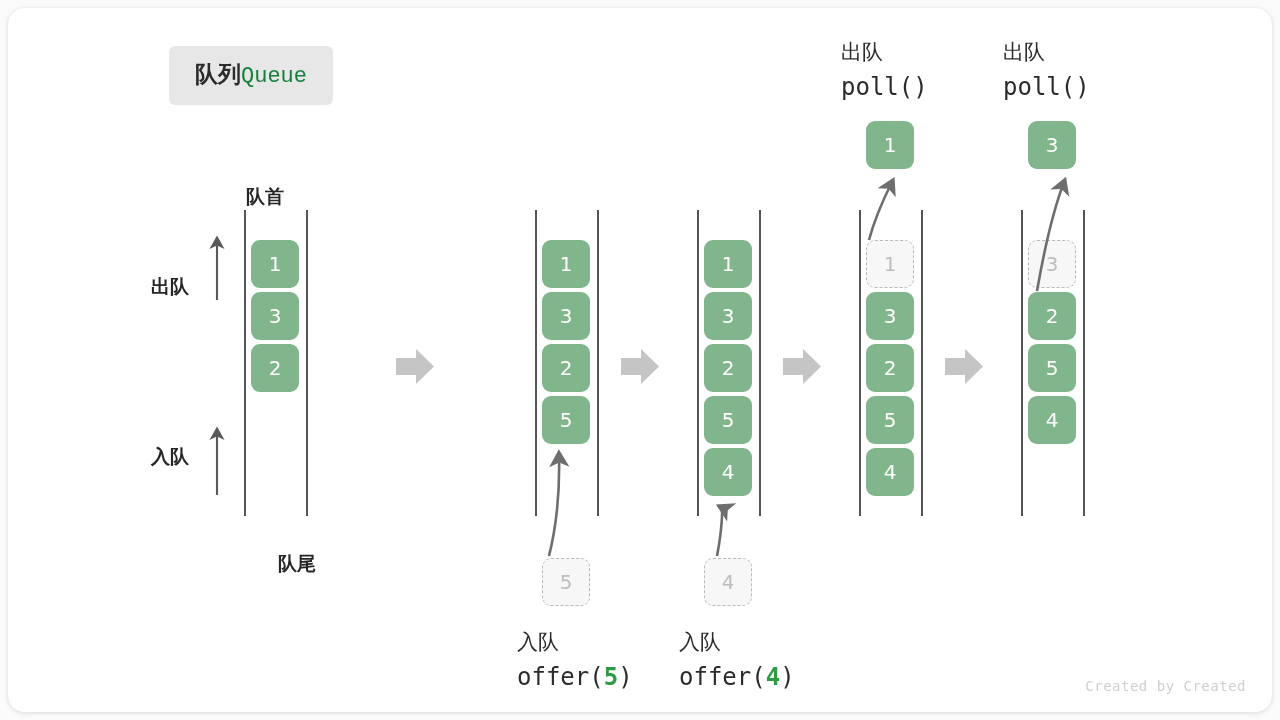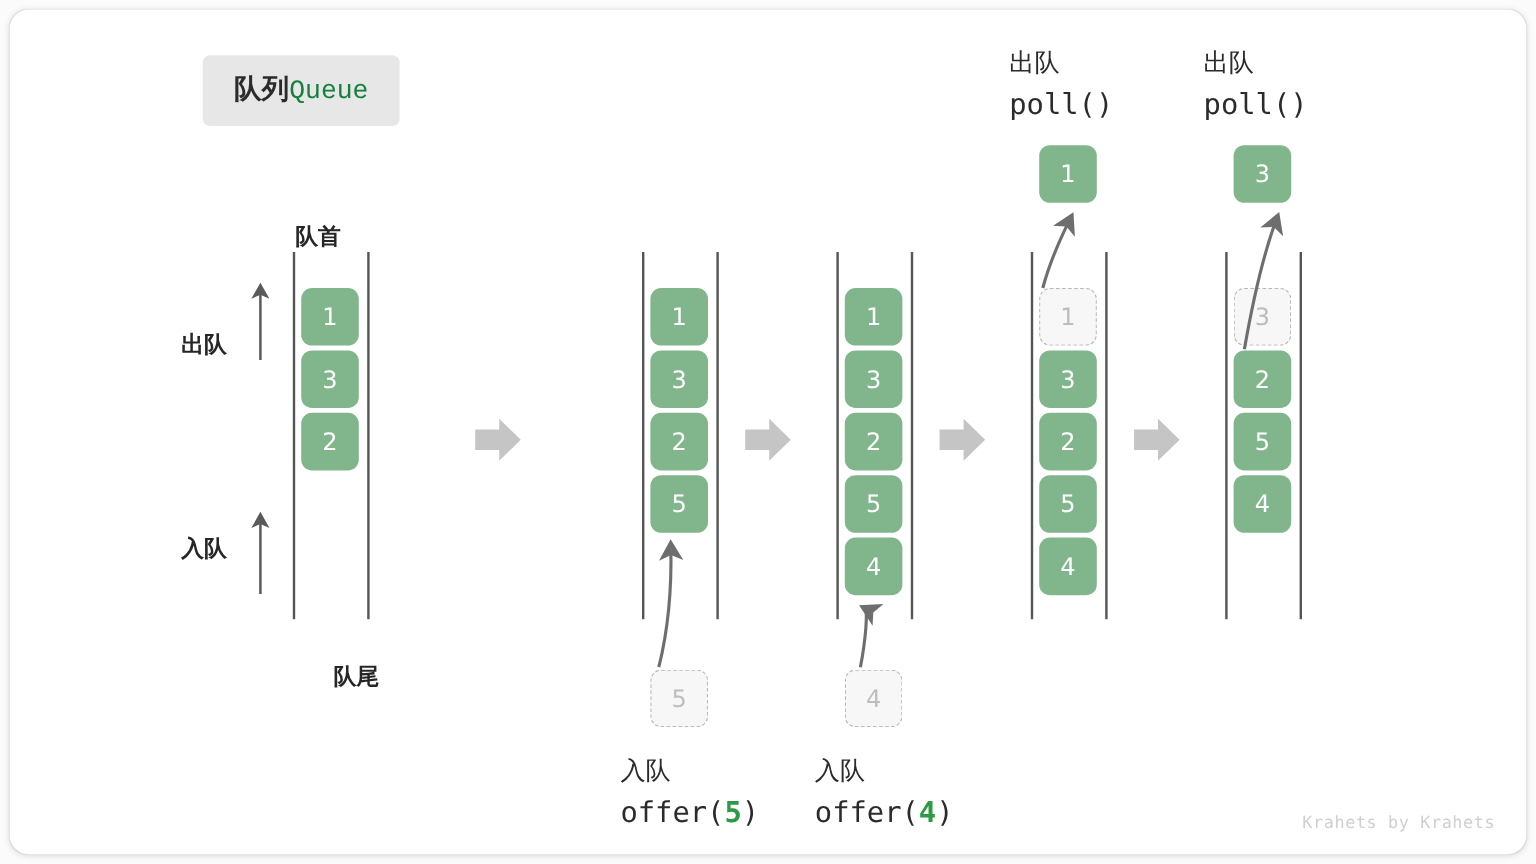--- a/index.html
+++ b/index.html
@@ -206,15 +206,15 @@
 
       <path d="M541,548 C 548,520 552,487 551,447" fill="none" stroke="#6e6e6e" stroke-width="2.6" marker-end="url(#ah)"></path>
 
       <path d="M709,548 C 714,522 715,500 713,499" fill="none" stroke="#6e6e6e" stroke-width="2.6" marker-end="url(#ah)"></path>
 
       <path d="M861,232 C 866,213 873,196 884,174" fill="none" stroke="#6e6e6e" stroke-width="2.6" marker-end="url(#ah)"></path>
 
       <path d="M1029,283 C 1036,243 1045,203 1056,174" fill="none" stroke="#6e6e6e" stroke-width="2.6" marker-end="url(#ah)"></path>
     </svg>
 
-    <div id="watermark">Krahets by Krahets</div>
+    <div id="watermark">Created by Created</div>
   </div>
 </div>
 
 </body></html>

